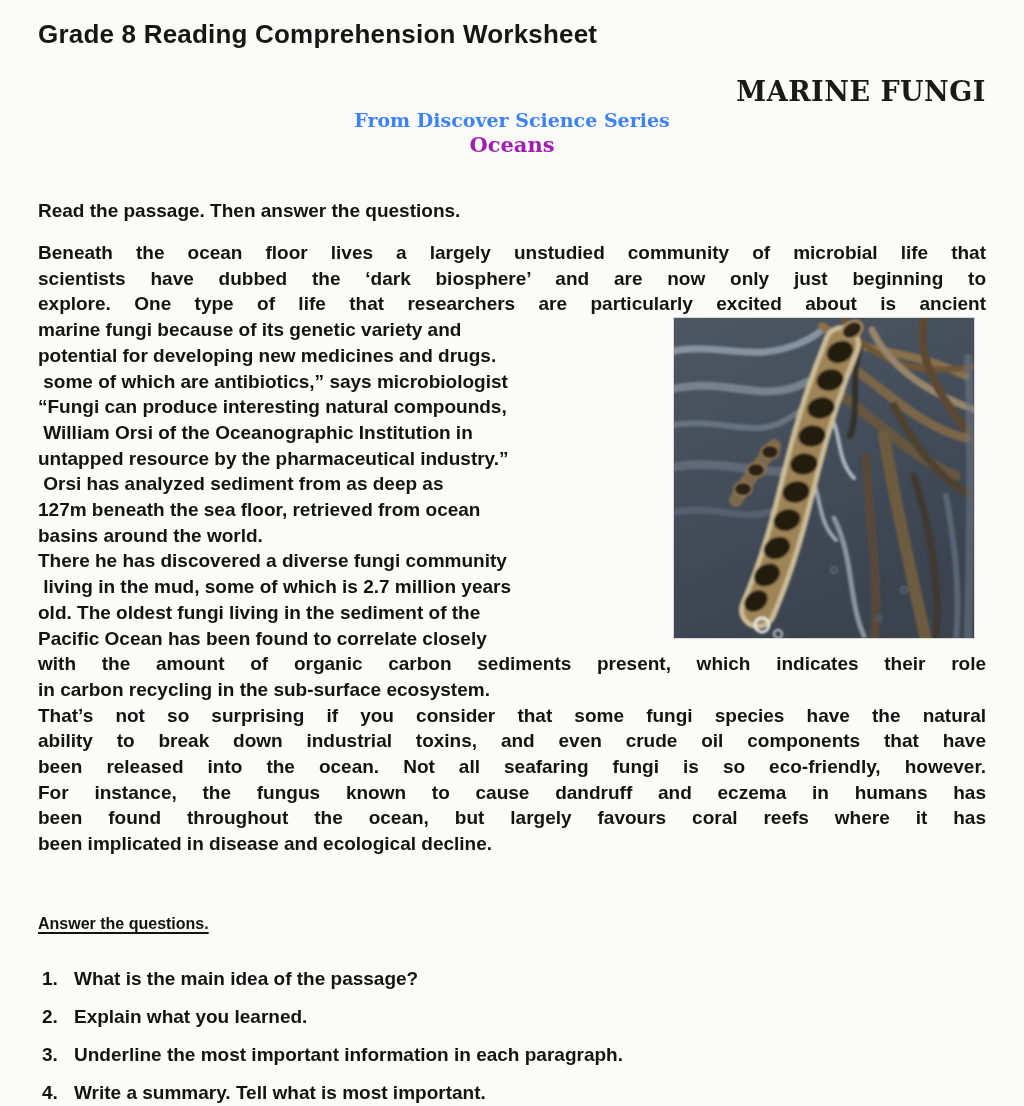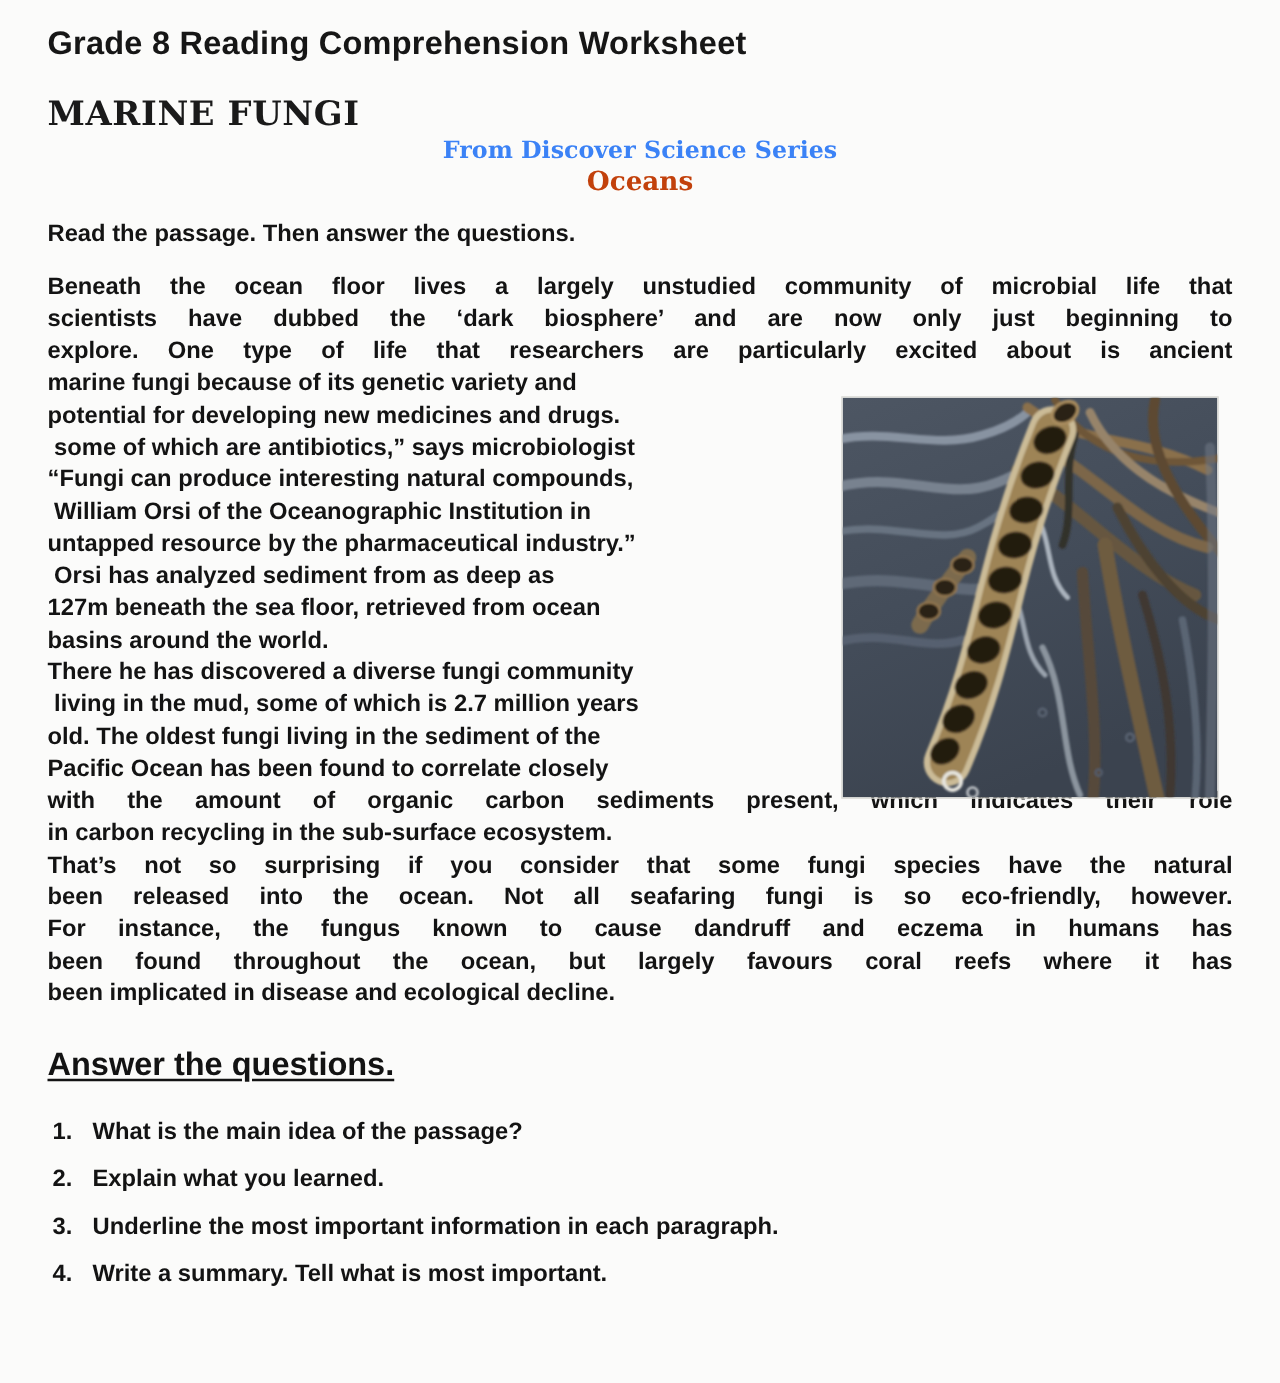--- a/index.html
+++ b/index.html
@@ -9,48 +9,48 @@
     font-family:"Liberation Sans",sans-serif;
     color:#141414;
     -webkit-font-smoothing:antialiased;
   }
   .page{position:relative;width:100%;height:100%;padding:18px 38px 0 38px;box-sizing:border-box;}
   .ws-title{
     text-align:left;font-weight:700;font-size:26px;line-height:32px;
     letter-spacing:0.2px;color:#161616;
   }
   .doc-title{
-    margin-top:26px;text-align:left;
+    margin-top:26px;text-align:right;
     font-family:"DejaVu Serif","Liberation Serif",serif;
     font-weight:700;font-size:27px;line-height:32px;letter-spacing:0.5px;color:#1a1a1a;
   }
   .doc-source{
     text-align:center;font-family:"DejaVu Serif","Liberation Serif",serif;
     font-weight:700;font-size:19px;line-height:24px;color:#3b82f6;
   }
   .doc-topic{
     text-align:center;font-family:"DejaVu Serif","Liberation Serif",serif;
-    font-weight:700;font-size:21px;line-height:26px;color:#c2410c;
+    font-weight:700;font-size:21px;line-height:26px;color:#a21caf;
   }
   .instruction{
-    margin-top:17px;font-weight:700;font-size:19px;line-height:26px;color:#131313;
+    margin-top:40px;font-weight:700;font-size:19px;line-height:26px;color:#131313;
   }
   .passage{margin-top:16px;}
   .line{
     font-weight:700;font-size:19px;line-height:25.7px;color:#131313;
     white-space:pre-wrap;
   }
   .line.j{text-align:justify;text-align-last:justify;}
   .photo{
     position:absolute;left:674px;top:318px;width:300px;height:320px;margin:0;
     outline:1px solid #d8d8d2;
   }
   .photo svg{display:block;width:100%;height:100%;}
   .answer-heading{
-    margin-top:30px;font-weight:700;font-size:26px;line-height:26px;
+    margin-top:54px;font-weight:700;font-size:16px;line-height:26px;
     text-decoration:underline;text-decoration-thickness:2px;text-underline-offset:3px;
     color:#131313;
   }
   .questions{margin-top:30px;}
   .q{display:flex;font-weight:700;font-size:19px;line-height:24px;margin-bottom:14px;color:#131313;}
   .qnum{width:36px;flex:0 0 36px;padding-left:4px;box-sizing:border-box;}
   .qtext{flex:1;}
 </style>
 </head>
 <body>
@@ -77,20 +77,21 @@
     <div class="line"> Orsi has analyzed sediment from as deep as</div>
     <div class="line">127m beneath the sea floor, retrieved from ocean</div>
     <div class="line">basins around the world.</div>
     <div class="line">There he has discovered a diverse fungi community</div>
     <div class="line"> living in the mud, some of which is 2.7 million years</div>
     <div class="line">old. The oldest fungi living in the sediment of the</div>
     <div class="line">Pacific Ocean has been found to correlate closely</div>
     <div class="line j">with the amount of organic carbon sediments present, which indicates their role</div>
     <div class="line">in carbon recycling in the sub-surface ecosystem.</div>
     <div class="line j">That’s not so surprising if you consider that some fungi species have the natural</div>
+    <div class="line j">ability to break down industrial toxins, and even crude oil components that have</div>
     <div class="line j">been released into the ocean. Not all seafaring fungi is so eco-friendly, however.</div>
     <div class="line j">For instance, the fungus known to cause dandruff and eczema in humans has</div>
     <div class="line j">been found throughout the ocean, but largely favours coral reefs where it has</div>
     <div class="line">been implicated in disease and ecological decline.</div>
   </div>
 
   <figure class="photo">
     <svg viewBox="0 0 300 320" xmlns="http://www.w3.org/2000/svg">
       <defs>
         <linearGradient id="bg" x1="0" y1="0" x2="0.4" y2="1">

